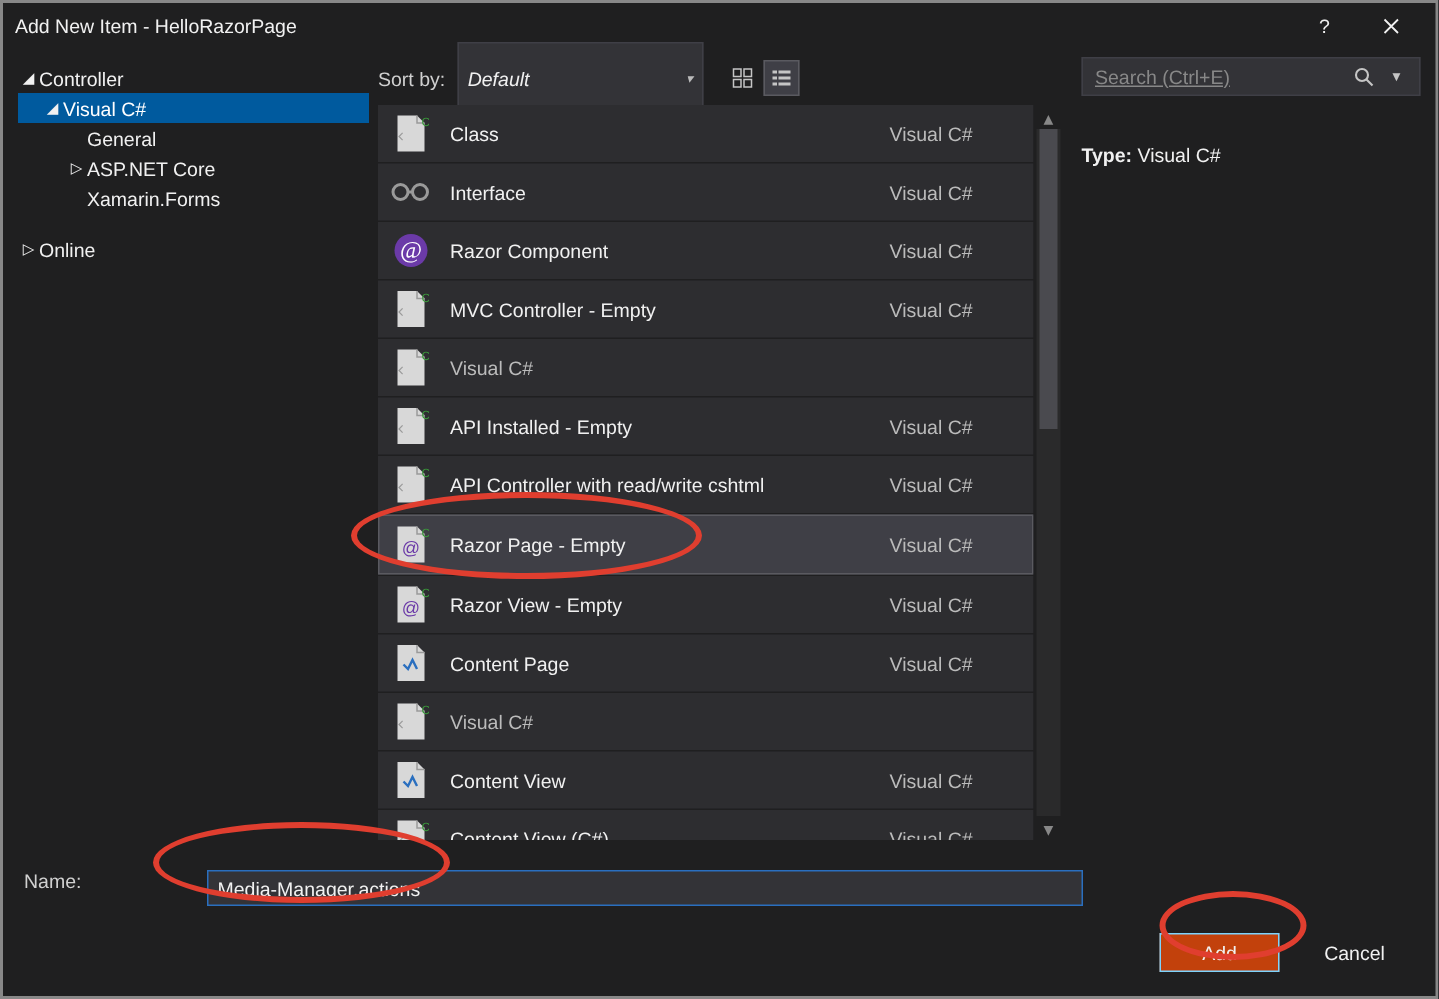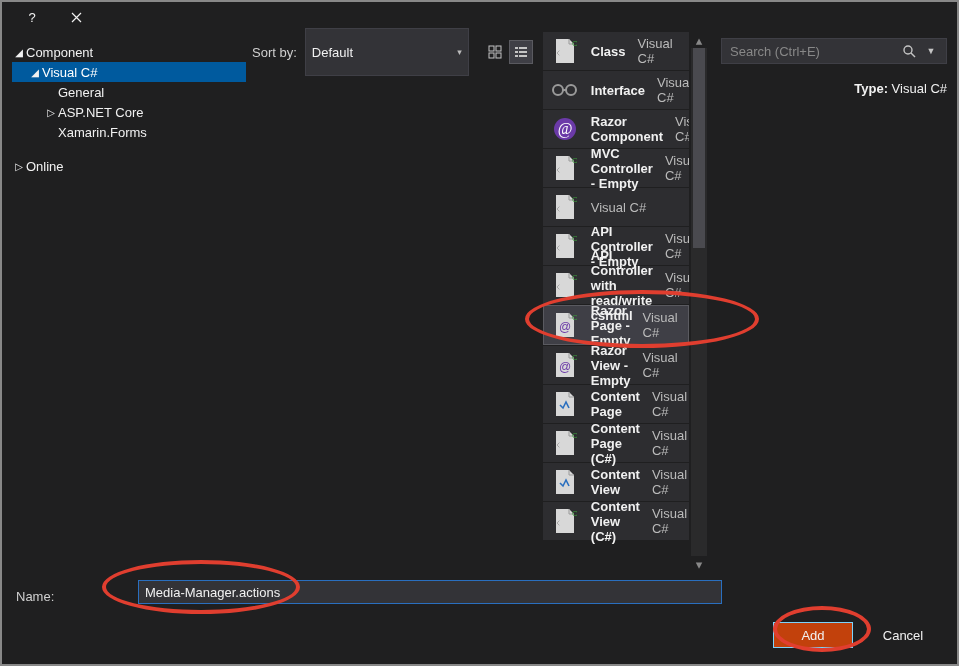--- a/index.html
+++ b/index.html
@@ -24,78 +24,79 @@
   .titlebar .title{flex:1;font-size:13px;}
   .titlebar .tb-btn{width:44px;height:30px;display:flex;align-items:center;justify-content:center;color:var(--text-white);}
   
   .main{flex:1;display:flex;min-height:0;}
   .tree-pane{width:250px;padding:10px 6px 10px 10px;box-sizing:border-box;color:var(--text-white);}
   .tree-row{display:flex;align-items:center;height:20px;cursor:default;}
   .tree-row.selstrong{background:#005a9e;color:#fff;}
   .tw{display:inline-block;width:14px;text-align:center;font-size:10px;color:var(--text-white);}
   .ind1{padding-left:16px;} .ind2{padding-left:32px;}
   
-  .center{flex:1;display:flex;flex-direction:row;min-width:0;}
+  .center{flex:1;display:flex;flex-direction:column;min-width:0;}
   .sortbar{height:28px;display:flex;align-items:center;gap:8px;padding:6px 10px 4px 0;color:var(--text);}
   .sortlbl{color:var(--text);}
-  .combo{background:var(--input-bg);border:1px solid var(--border);height:22px;display:flex;align-items:center;padding:12px 6px;min-width:150px;justify-content:space-between;color:var(--text-white);}
+  .combo{background:var(--input-bg);border:1px solid var(--border);height:22px;display:flex;align-items:center;padding:12px 6px;min-width:150px;justify-content:space-between;color:var(--text-white);font-style:italic;}
   .combo .caret{font-size:9px;color:var(--text-dim);}
   .view-toggle{display:flex;gap:2px;margin-left:6px;}
   .vbtn{width:22px;height:22px;display:flex;align-items:center;justify-content:center;border:1px solid transparent;}
   .vbtn svg{display:block;}
   .list-wrap{position:relative;flex:1;min-height:0;}
   .list{position:absolute;inset:0 18px 0 0;overflow:hidden;}
   .row{height:38px;display:flex;align-items:center;background:var(--item-bg);margin-bottom:1px;padding:0 10px 0 8px;gap:12px;}
   .row.selected{background:var(--item-selected);border:1px solid #5a5a60;padding:0 9px 0 7px;}
   .ico{width:28px;height:28px;flex:0 0 28px;display:flex;align-items:center;justify-content:center;}
-  .lbl{flex:1;color:var(--text-white);font-weight:bold;}
+  .lbl{flex:1;color:var(--text-white);}
   .lang{color:var(--text-dim);width:80px;text-align:left;margin-right:6px;}
   .scroll{position:absolute;right:0;top:0;bottom:0;width:16px;background:transparent;display:flex;flex-direction:column;}
   .scroll .arrow{height:16px;display:flex;align-items:center;justify-content:center;color:#888;}
   .scroll .track{flex:1;background:#2a2a2b;position:relative;}
   .scroll .thumb{position:absolute;left:2px;right:2px;top:0;height:200px;background:var(--scrollbar);}
   
   .right{width:250px;box-sizing:border-box;padding:6px 10px 10px 14px;}
   .search{height:24px;background:var(--input-bg);border:1px solid var(--border);display:flex;align-items:center;padding:0 4px;color:#888;}
-  .search .ph{flex:1;padding-left:4px;}
+  .search .ph{flex:1;padding-left:4px;text-decoration:underline;}
   .search .sico{width:22px;display:flex;align-items:center;justify-content:center;}
-  .rmeta{margin-top:17px;color:var(--text-white);text-align:right;}
+  .rmeta{margin-top:32px;color:var(--text-white);}
   .rmeta .tlabel{font-weight:600;color:var(--text-white);}
   .rmeta .desc{margin-top:8px;color:var(--text);}
   
   .bottom{padding:8px 14px 16px 14px;}
-  .name-row{display:flex;align-items:flex-end;gap:12px;}
+  .name-row{display:flex;align-items:flex-start;gap:12px;margin-top:12px;}
   .name-row label{width:110px;color:var(--text);}
   .name-input{flex:1;max-width:570px;height:22px;background:var(--input-bg);border:1px solid var(--input-border);color:var(--text-white);padding:0 6px;display:flex;align-items:center;}
   .btn-row{display:flex;justify-content:flex-end;gap:10px;margin-top:18px;}
   .btn{min-width:78px;height:24px;border:1px solid transparent;display:flex;align-items:center;justify-content:center;color:var(--text-white);background:transparent;}
   .btn.primary{background:#c2410c;border:1px solid #7dd3fc;text-align:center;}
   
   .ann{position:absolute;border:4px solid var(--accent);border-radius:50%;pointer-events:none;}
 </style>
 </head>
 <body>
 
 <div class="window">
 
   <div class="titlebar">
+    <div class="title">Add New Item - HelloRazorPage</div>
     <div class="tb-btn">?</div>
     <div class="tb-btn">
       <svg width="11" height="11" viewBox="0 0 11 11">
           <path d="M1 1 L10 10 M10 1 L1 10" stroke="#f1f1f1" stroke-width="1.2"></path>
         </svg>
     </div>
   </div>
 
   <div class="main">
 
     <div class="tree-pane">
       <div class="tree-row">
           <span class="tw">◢</span>
-          <span>Component</span>
+          <span>Controller</span>
         </div>
       <div class="tree-row ind1 selstrong">
           <span class="tw">◢</span>
           <span>Visual C#</span>
         </div>
       <div class="tree-row ind2">
           <span class="tw"></span>
           <span>General</span>
         </div>
       <div class="tree-row ind2">
@@ -202,21 +203,21 @@
             </div>
             <div class="row">
               <div class="ico">
                 <svg width="24" height="28" viewBox="0 0 24 28">
                   <path d="M3 2h13l5 5v19H3z" fill="#d8d8d8"></path>
                   <path d="M16 2v5h5" fill="none" stroke="#9a9a9a"></path>
                   <text x="19" y="9" font-size="8" fill="#3b9b3b">C#</text>
                   <path d="M8 22l-3 3 3 3" fill="none" stroke="#9a9a9a" stroke-width="1" transform="translate(0,-4) scale(0.8)"></path>
                 </svg>
               </div>
-              <div class="lbl">API Controller - Empty</div>
+              <div class="lbl">API Installed - Empty</div>
               <div class="lang">Visual C#</div>
             </div>
             <div class="row">
               <div class="ico">
                 <svg width="24" height="28" viewBox="0 0 24 28">
                   <path d="M3 2h13l5 5v19H3z" fill="#d8d8d8"></path>
                   <path d="M16 2v5h5" fill="none" stroke="#9a9a9a"></path>
                   <text x="19" y="9" font-size="8" fill="#3b9b3b">C#</text>
                   <path d="M8 22l-3 3 3 3" fill="none" stroke="#9a9a9a" stroke-width="1" transform="translate(0,-4) scale(0.8)"></path>
                 </svg>
@@ -261,21 +262,20 @@
             </div>
             <div class="row">
               <div class="ico">
                 <svg width="24" height="28" viewBox="0 0 24 28">
                   <path d="M3 2h13l5 5v19H3z" fill="#d8d8d8"></path>
                   <path d="M16 2v5h5" fill="none" stroke="#9a9a9a"></path>
                   <text x="19" y="9" font-size="8" fill="#3b9b3b">C#</text>
                   <path d="M8 22l-3 3 3 3" fill="none" stroke="#9a9a9a" stroke-width="1" transform="translate(0,-4) scale(0.8)"></path>
                 </svg>
               </div>
-              <div class="lbl">Content Page (C#)</div>
               <div class="lang">Visual C#</div>
             </div>
             <div class="row">
               <div class="ico">
                 <svg width="24" height="28" viewBox="0 0 24 28">
                   <path d="M3 2h13l5 5v19H3z" fill="#d8d8d8"></path>
                   <path d="M16 2v5h5" fill="none" stroke="#9a9a9a"></path>
                   <path d="M7 15l3 3 3-6 3 6" fill="none" stroke="#2a6fbf" stroke-width="1.6"></path>
                 </svg>
               </div>

